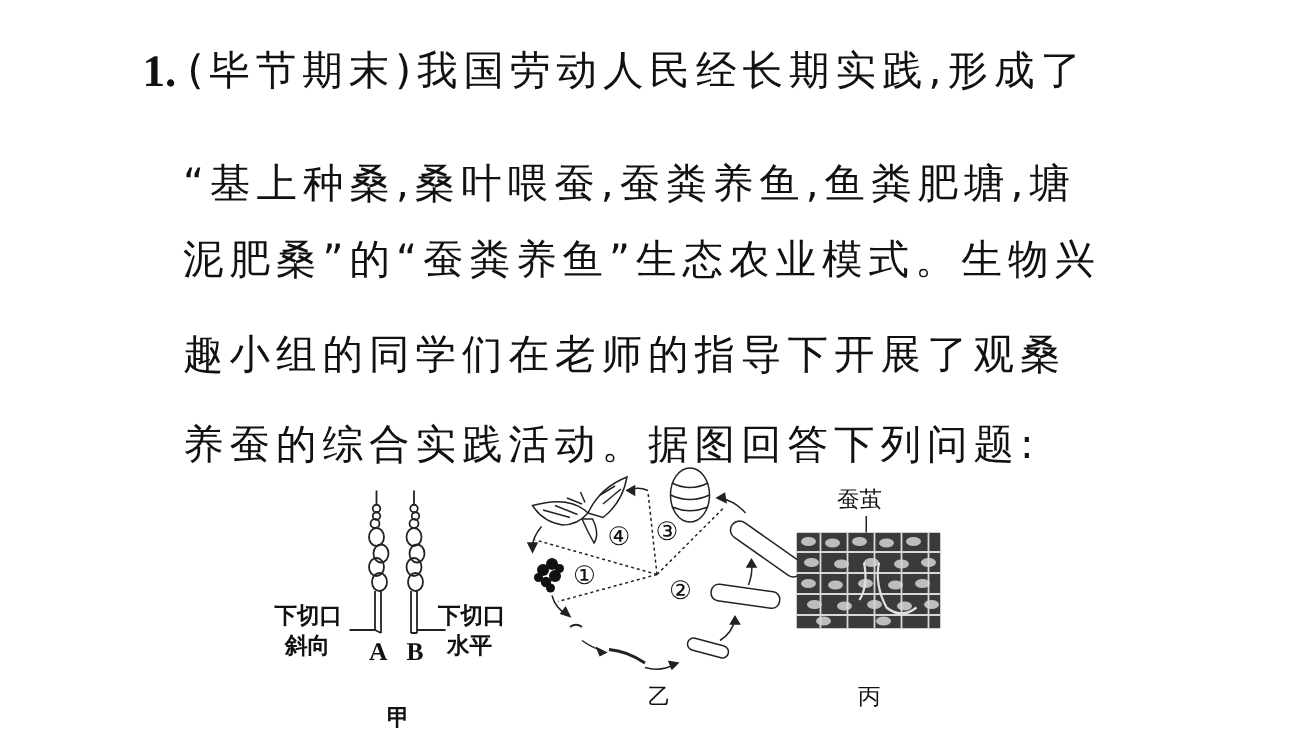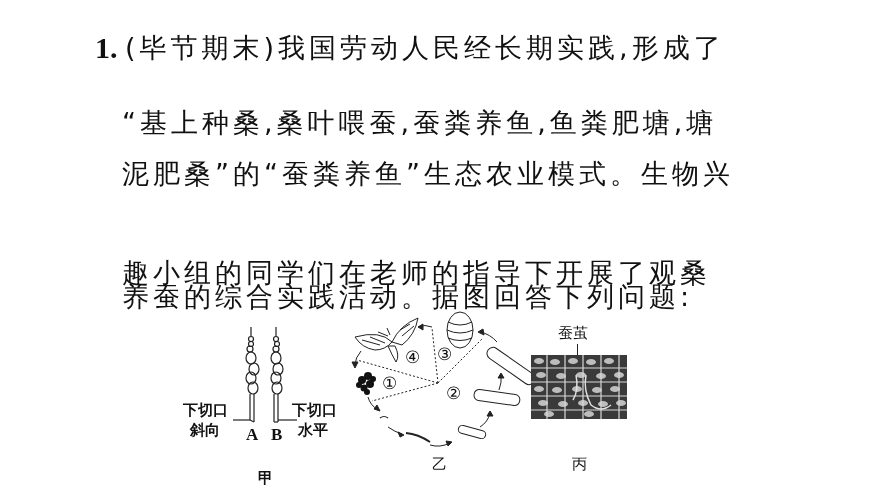--- a/index.html
+++ b/index.html
@@ -2,21 +2,21 @@
 <html><head>
 <meta charset="utf-8">
 <style>
   html, body { margin:0; padding:0; background:#ffffff; }
   body { width:870px; height:489px; position:relative; overflow:hidden; font-family:"DejaVu Sans", sans-serif; color:#111; }
   .qnum { position:absolute; left:95px; top:28px; font-family:"Liberation Serif", serif; font-weight:bold; font-size:30px; line-height:40px; }
   .line { position:absolute; font-size:27px; line-height:40px; letter-spacing:4px; white-space:nowrap; }
   .l1 { left:125px; top:28px; }
   .l2 { left:122px; top:91px;margin-top:12px; }
   .l3 { left:122px; top:154px; }
-  .l4 { left:122px; top:217px;margin-top:36px; }
+  .l4 { left:122px; top:217px; }
   .l5 { left:122px; top:277px; }
   .fig { position:absolute; }
   .lbl { position:absolute; font-family:"DejaVu Serif", serif; font-size:15px; line-height:17px; white-space:nowrap; }
   .cap { position:absolute; font-family:"DejaVu Serif", serif; font-size:15px; }
   .ab { position:absolute; font-family:"Liberation Serif", serif; font-size:17px; }
 </style>
 </head>
 <body>
 
 <div class="qnum">1.</div>

